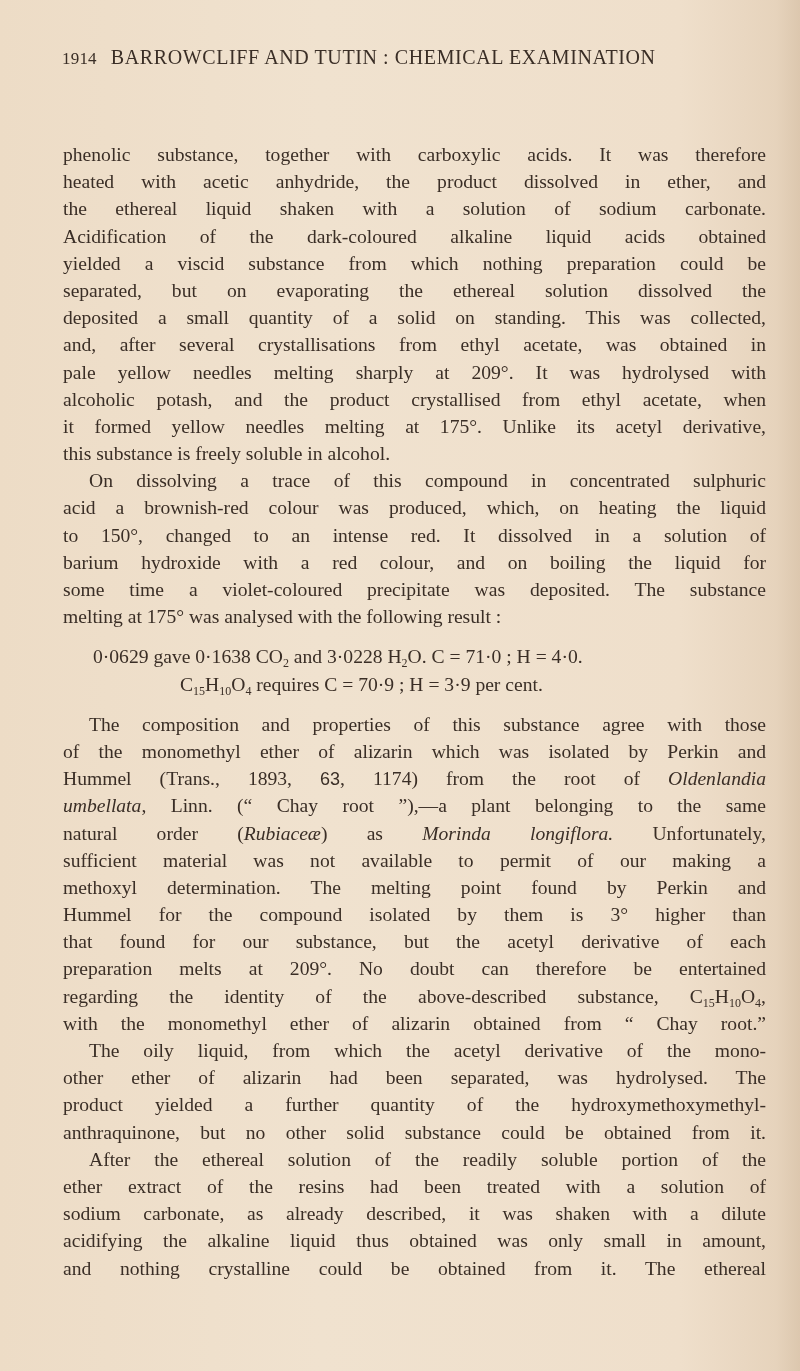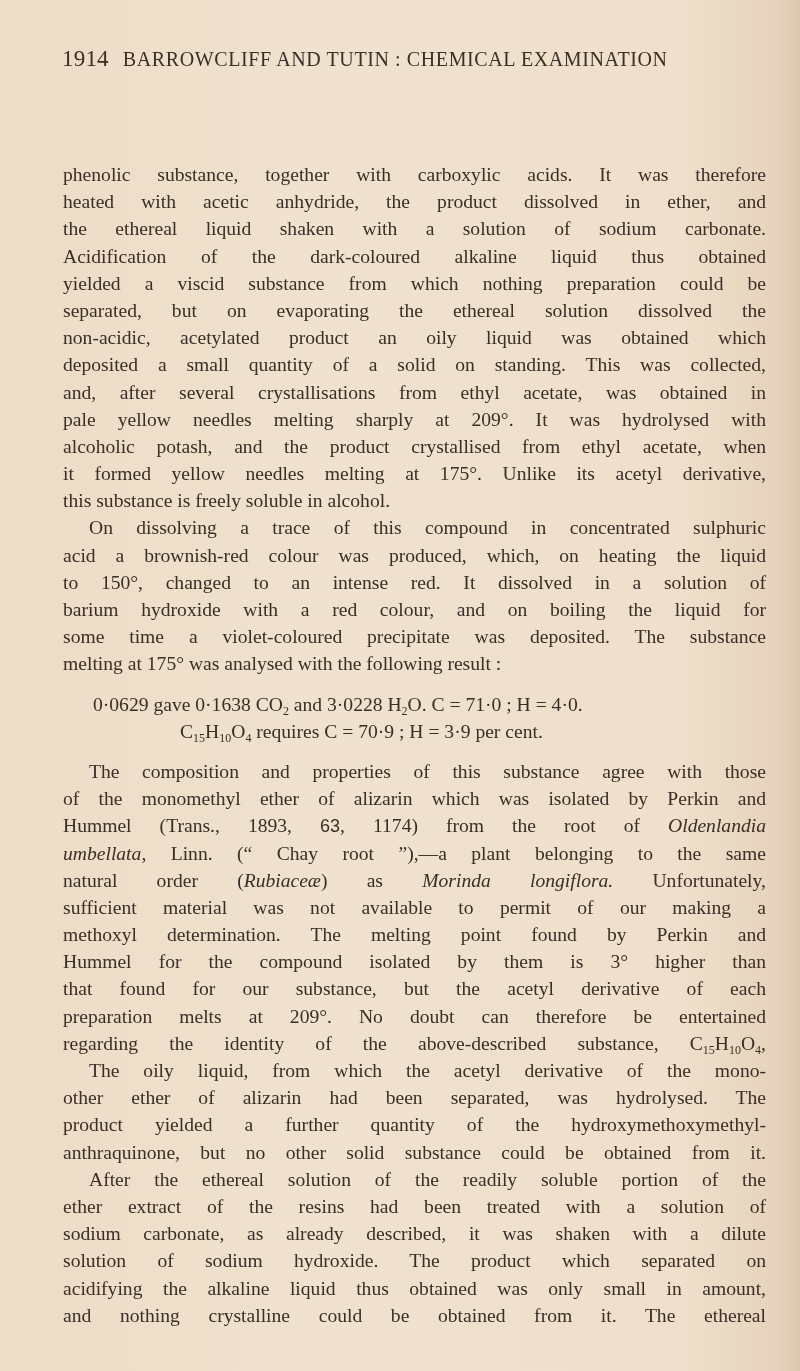--- a/index.html
+++ b/index.html
@@ -10,24 +10,24 @@
     color: #3a2e26;
     font-family: "Liberation Serif", "DejaVu Serif", serif;
     position: relative;
   }
   .page { position: absolute; left: 0; top: 0; width: 800px; height: 1371px; }
   .header {
     position: absolute; left: 62px; top: 46px; width: 640px;
     font-size: 20px; letter-spacing: 0.2px; color: #3a2e26;
     white-space: nowrap;
   }
-  .header .pageno { font-size: 23px; margin-right: 14px; }
+  .header .pageno { font-size: 17px; margin-right: 14px; }
   .header .running { font-size: 20px; letter-spacing: 0.6px; }
   .body {
-    position: absolute; left: 63px; top: 141px; width: 703px; margin-top: 20px;
+    position: absolute; left: 63px; top: 141px; width: 703px;
   }
   .line {
     height: 27.2px; line-height: 27.2px; font-size: 19.6px;
     text-align: justify; text-align-last: justify; white-space: nowrap;
     overflow: visible;
   }
   .line.last { text-align-last: left; }
   .line.indent { padding-left: 26px; }
   .line.formula { text-align: left; text-align-last: left; }
   .line.f1 { padding-left: 30px; margin-top: 13px; }
@@ -41,24 +41,23 @@
 
 <div class="page">
   <div class="header">
     <span class="pageno">1914</span><span class="running">BARROWCLIFF AND TUTIN : CHEMICAL EXAMINATION</span>
   </div>
 
   <div class="body">
     <div class="line">phenolic substance, together with carboxylic acids.  It was therefore</div>
     <div class="line">heated with acetic anhydride, the product dissolved in ether, and</div>
     <div class="line">the ethereal liquid shaken with a solution of sodium carbonate.</div>
-    <div class="line">Acidification of the dark-coloured alkaline liquid thus obtained</div>
+    <div class="line">Acidification of the dark-coloured alkaline liquid acids obtained</div>
     <div class="line">yielded a viscid substance from which nothing preparation could be</div>
     <div class="line">separated, but on evaporating the ethereal solution dissolved the</div>
-    <div class="line">non-acidic, acetylated product an oily liquid was obtained which</div>
     <div class="line">deposited a small quantity of a solid on standing.  This was collected,</div>
     <div class="line">and, after several crystallisations from ethyl acetate, was obtained in</div>
     <div class="line">pale yellow needles melting sharply at 209°.  It was hydrolysed with</div>
     <div class="line">alcoholic potash, and the product crystallised from ethyl acetate, when</div>
     <div class="line">it formed yellow needles melting at 175°.  Unlike its acetyl derivative,</div>
     <div class="line last">this substance is freely soluble in alcohol.</div>
     <div class="line indent">On dissolving a trace of this compound in concentrated sulphuric</div>
     <div class="line">acid a brownish-red colour was produced, which, on heating the liquid</div>
     <div class="line">to 150°, changed to an intense red.  It dissolved in a solution of</div>
     <div class="line">barium hydroxide with a red colour, and on boiling the liquid for</div>
@@ -72,26 +71,26 @@
     <div class="line">of the monomethyl ether of alizarin which was isolated by Perkin and</div>
     <div class="line"><span>Hummel (Trans., 1893, </span><span class="bold-num">63</span><span>, 1174) from the root of </span><i>Oldenlandia</i></div>
     <div class="line"><i>umbellata</i><span>, Linn. (“ Chay root ”),—a plant belonging to the same</span></div>
     <div class="line"><span>natural order (</span><i>Rubiaceæ</i><span>) as </span><i>Morinda longiflora.</i><span>  Unfortunately,</span></div>
     <div class="line">sufficient material was not available to permit of our making a</div>
     <div class="line">methoxyl determination.  The melting point found by Perkin and</div>
     <div class="line">Hummel for the compound isolated by them is 3° higher than</div>
     <div class="line">that found for our substance, but the acetyl derivative of each</div>
     <div class="line">preparation melts at 209°.  No doubt can therefore be entertained</div>
     <div class="line"><span>regarding the identity of the above-described substance, C</span><sub>15</sub><span>H</span><sub>10</sub><span>O</span><sub>4</sub><span>,</span></div>
+    <div class="line">with the monomethyl ether of alizarin obtained from “ Chay root.”</div>
 
     <div class="line indent">The oily liquid, from which the acetyl derivative of the mono-</div>
     <div class="line">other ether of alizarin had been separated, was hydrolysed.  The</div>
     <div class="line">product yielded a further quantity of the hydroxymethoxymethyl-</div>
     <div class="line">anthraquinone, but no other solid substance could be obtained from it.</div>
 
     <div class="line indent">After the ethereal solution of the readily soluble portion of the</div>
     <div class="line">ether extract of the resins had been treated with a solution of</div>
     <div class="line">sodium carbonate, as already described, it was shaken with a dilute</div>
-    <div class="line">solution of sodium hydroxide.  The product which separated on</div>
     <div class="line">acidifying the alkaline liquid thus obtained was only small in amount,</div>
     <div class="line">and nothing crystalline could be obtained from it.  The ethereal</div>
   </div>
 </div>
 
 </body></html>

